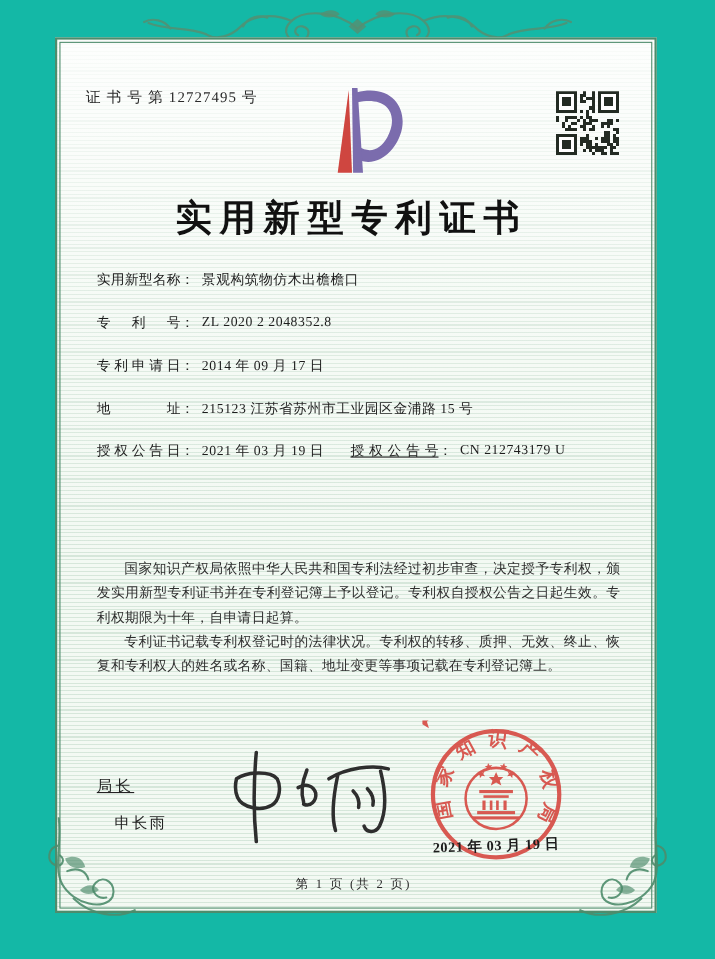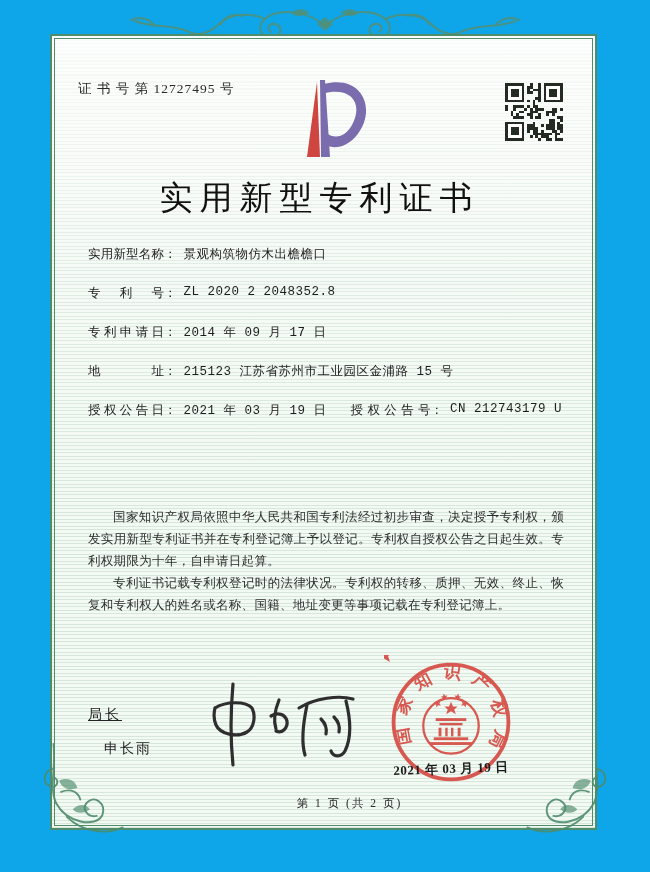--- a/index.html
+++ b/index.html
@@ -1,18 +1,18 @@
 <!DOCTYPE html>
 <html><head>
 <meta charset="utf-8">
 <style>
   html,body{margin:0;padding:0;background:#ffffff;}
   .page{
     position:relative;width:650px;height:872px;margin:0 auto;
-    background:#0ea5e9;overflow:hidden;
+    background:#14b8a6;overflow:hidden;
     font-family:"Liberation Serif","DejaVu Serif",serif;color:#222;
   }
   
   .frame{
     position:absolute;left:50px;top:34px;width:543px;height:792px;
     border:2.5px solid #4e8c6c;
     background-color:#f3f9f3;
     background-image:
       linear-gradient(rgba(255,255,255,.85),rgba(255,255,255,.25) 30%,rgba(255,255,255,0) 60%),
       repeating-linear-gradient(to bottom, rgba(110,165,130,.22) 0 1px, rgba(255,255,255,0) 1px 3.5px);
@@ -23,46 +23,46 @@
   .ornament-top{position:absolute;left:125px;top:4px;width:400px;height:40px;}
   .corner-fl{position:absolute;width:96px;height:96px;}
   .corner-fl.bl{left:40px;top:742px;}
   .corner-fl.br{left:514px;top:742px;transform:scaleX(-1);}
   
   .cert-no{position:absolute;left:78px;top:80px;font-size:13.5px;letter-spacing:1px;color:#2a2a2a;}
   .logo{position:absolute;left:263px;top:76px;width:112px;height:90px;}
   .qr{position:absolute;left:505px;top:83px;width:58px;height:58px;}
   .title{
     position:absolute;left:0;right:18px;top:176px;text-align:center;
-    font-size:33px;font-weight:400;letter-spacing:7px;text-indent:7px;color:#111;
+    font-size:33px;font-weight:700;letter-spacing:7px;text-indent:7px;color:#111;
   }
   
   .fields{position:absolute;left:88px;top:246px;width:480px;font-size:12.5px;color:#1d1d1d;}
   .frow{height:19px;margin-bottom:20px;white-space:nowrap;}
   .flabel{
     display:inline-block;width:76px;text-align:justify;text-align-last:justify;
     vertical-align:top;letter-spacing:0;
   }
   .colon{display:inline-block;vertical-align:top;}
-  .fvalue{display:inline-block;margin-left:7px;vertical-align:top;letter-spacing:.5px;font-family:Liberation Mono, monospace;}
+  .fvalue{display:inline-block;margin-left:7px;vertical-align:top;letter-spacing:.5px;}
   .pair2{display:inline-block;margin-left:24px;}
-  .pair2 .flabel{width:80px;}
+  .pair2 .flabel{width:80px;text-decoration:underline;}
   
   .paras{position:absolute;left:88px;top:506px;width:476px;font-size:12.5px;line-height:22px;
          color:#2e2e2e;text-align:justify;letter-spacing:.3px;}
   .paras p{margin:0;text-indent:2em;}
   
   .director-title{position:absolute;left:88px;top:706px;font-size:14px;letter-spacing:3px;color:#222;text-decoration:underline;}
   .director-name{position:absolute;left:104px;top:740px;font-size:14px;letter-spacing:2px;color:#222;}
   .signature{position:absolute;left:183px;top:672px;width:172px;height:98px;}
   .seal{position:absolute;left:384px;top:655px;width:134px;height:134px;}
   .seal-date{position:absolute;left:384px;top:760px;width:134px;text-align:center;
              font-size:13px;font-weight:600;color:#1c1c1c;transform:rotate(-2deg);letter-spacing:.5px;}
   .footer{position:absolute;left:50px;top:796px;width:543px;text-align:center;
-          font-size:11.5px;color:#2a2a2a;letter-spacing:2px;padding-left:28px;}
+          font-size:11.5px;color:#2a2a2a;letter-spacing:2px;}
 </style>
 </head>
 <body>
 
 <div class="page">
 
   <svg class="ornament-top" viewBox="0 0 400 40">
     <g stroke="#558f72" stroke-width="2" fill="none" opacity="0.85" stroke-linecap="round">
       <g id="halfScroll">
         <path d="M200,22 C182,6 152,4 140,15 C130,24 137,35 148,33 C157,31 158,22 150,20 C144,19 141,25 146,28"></path>

